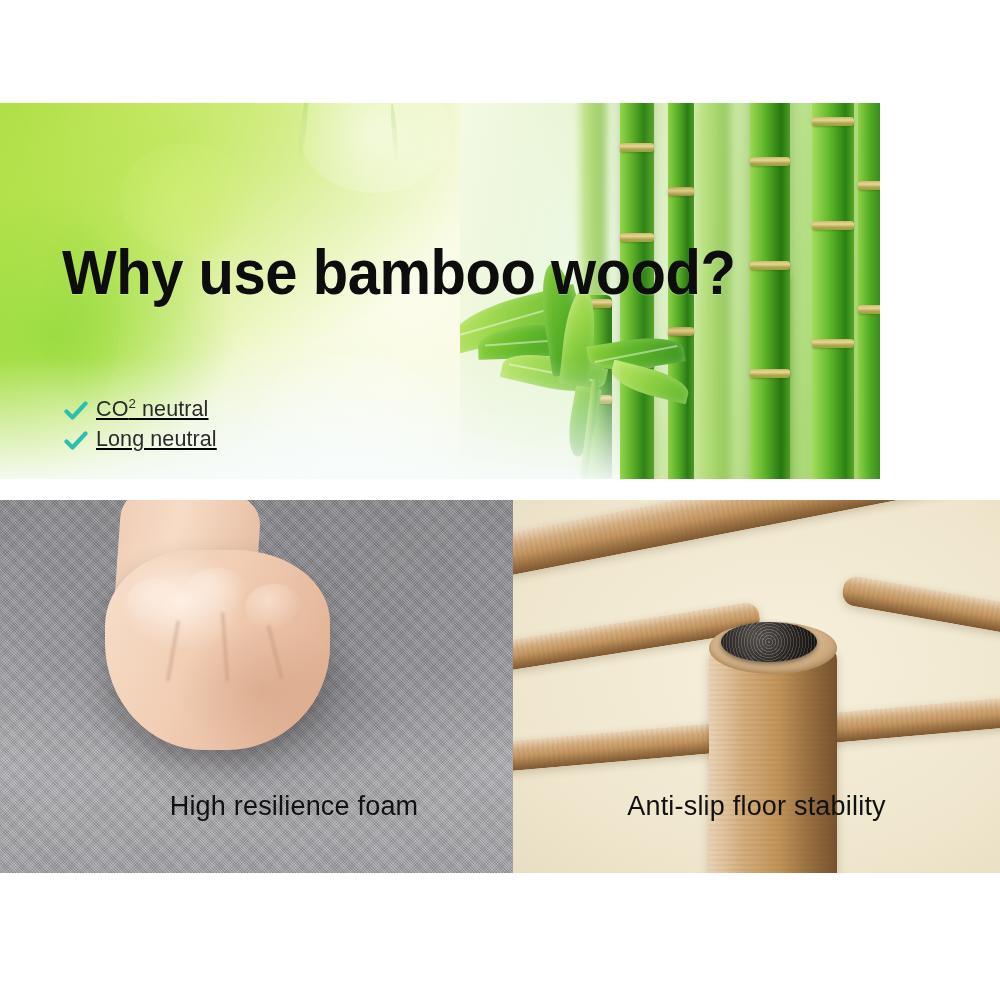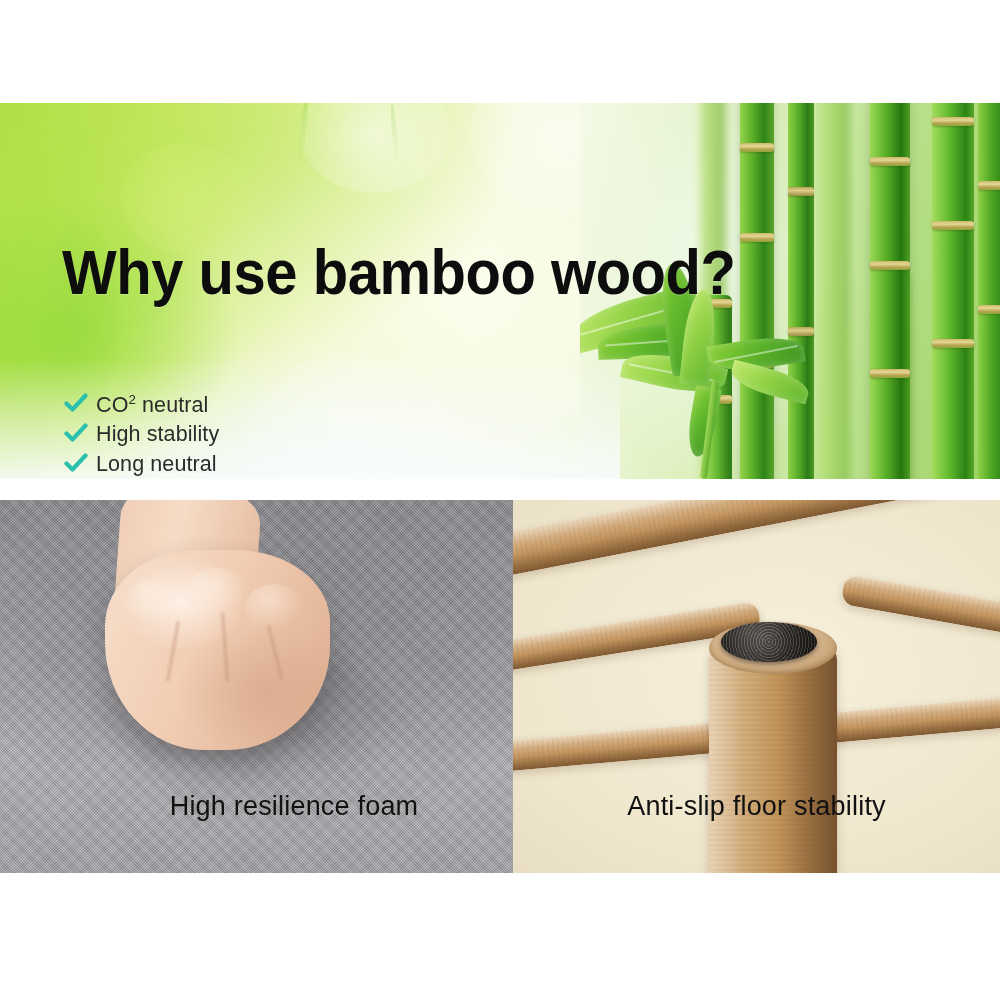--- a/index.html
+++ b/index.html
@@ -3,21 +3,21 @@
 <meta charset="utf-8">
 <style>
   * { margin:0; padding:0; box-sizing:border-box; }
   html,body { width:1000px; height:1000px; background:#ffffff; }
   body { font-family:"Liberation Sans", sans-serif; overflow:hidden; }
 
   .page { position:relative; width:1000px; height:1000px; background:#fff; }
 
   
   .banner {
-    position:absolute; left:0; top:103px; width:1000px; height:376px;
+    position:absolute; left:0; top:103px; width:880px; height:376px;
     overflow:hidden;
     background:
       radial-gradient(ellipse 260px 200px at 6% 62%, rgba(150,220,60,0.85) 0%, rgba(150,220,60,0) 70%),
       radial-gradient(ellipse 300px 240px at 2% 30%, rgba(178,226,74,0.9) 0%, rgba(178,226,74,0) 72%),
       radial-gradient(ellipse 420px 300px at 20% 10%, rgba(190,230,90,0.75) 0%, rgba(190,230,90,0) 75%),
       radial-gradient(ellipse 520px 340px at 46% 50%, rgba(252,253,236,0.95) 0%, rgba(250,252,225,0.2) 68%, rgba(250,252,225,0) 85%),
       radial-gradient(ellipse 300px 220px at 30% 100%, rgba(235,245,248,0.9) 0%, rgba(235,245,248,0) 72%),
       linear-gradient(105deg, #a7d93c 0%, #c9e860 16%, #e5f2a8 33%, #f4f8dc 48%, #eef6d8 60%, #d8eeb4 72%, #bfe78c 84%, #a9dd63 100%);
   }
   
@@ -63,21 +63,21 @@
     position:absolute; left:62px; top:138px;
     font-family:"Liberation Sans", sans-serif;
     font-weight:700; font-size:63px; line-height:1; letter-spacing:-0.5px;
     color:#0d0d0d; white-space:nowrap;
     transform:scaleX(0.92); transform-origin:left center;
     text-shadow:0 1px 0 rgba(255,255,255,0.25);
   }
 
   
   .bullets { position:absolute; left:64px; top:289px; }
-  .bullet { display:flex; align-items:flex-start; height:30px; }
+  .bullet { display:flex; align-items:flex-end; height:30px;text-decoration:underline; }
   .check { width:24px; height:22px; flex:0 0 24px; margin-right:8px; }
   .bullet-label {
     font-family:"Liberation Sans", sans-serif;
     font-size:21.5px; color:#2b2b2b; letter-spacing:0.1px; white-space:nowrap;
   }
   .bullet-label sup { font-size:0.62em; vertical-align:super; }
 
   
   .panel { position:absolute; top:500px; height:373px; overflow:hidden; }
   .panel-left  { left:0px;   width:588px; }
@@ -252,28 +252,20 @@
           </svg>
         </span>
         <span class="bullet-label">CO<sup>2</sup> neutral</span>
       </li>
         <li class="bullet">
         <span class="check">
           <svg width="24" height="22" viewBox="0 0 24 22" aria-hidden="true">
             <path d="M2.5 11.5 L8.5 17.5 L21.5 3.5" fill="none" stroke="#2bbfae" stroke-width="4.2" stroke-linecap="round" stroke-linejoin="round"></path>
           </svg>
         </span>
-        <span class="bullet-label">High stability</span>
-      </li>
-        <li class="bullet">
-        <span class="check">
-          <svg width="24" height="22" viewBox="0 0 24 22" aria-hidden="true">
-            <path d="M2.5 11.5 L8.5 17.5 L21.5 3.5" fill="none" stroke="#2bbfae" stroke-width="4.2" stroke-linecap="round" stroke-linejoin="round"></path>
-          </svg>
-        </span>
         <span class="bullet-label">Long neutral</span>
       </li>
       </ul>
   </div>
 
   <div class="panel panel-left">
     <div class="fabric"></div>
     <div class="dent"></div>
     <div class="forearm"></div>
     <div class="fist">

